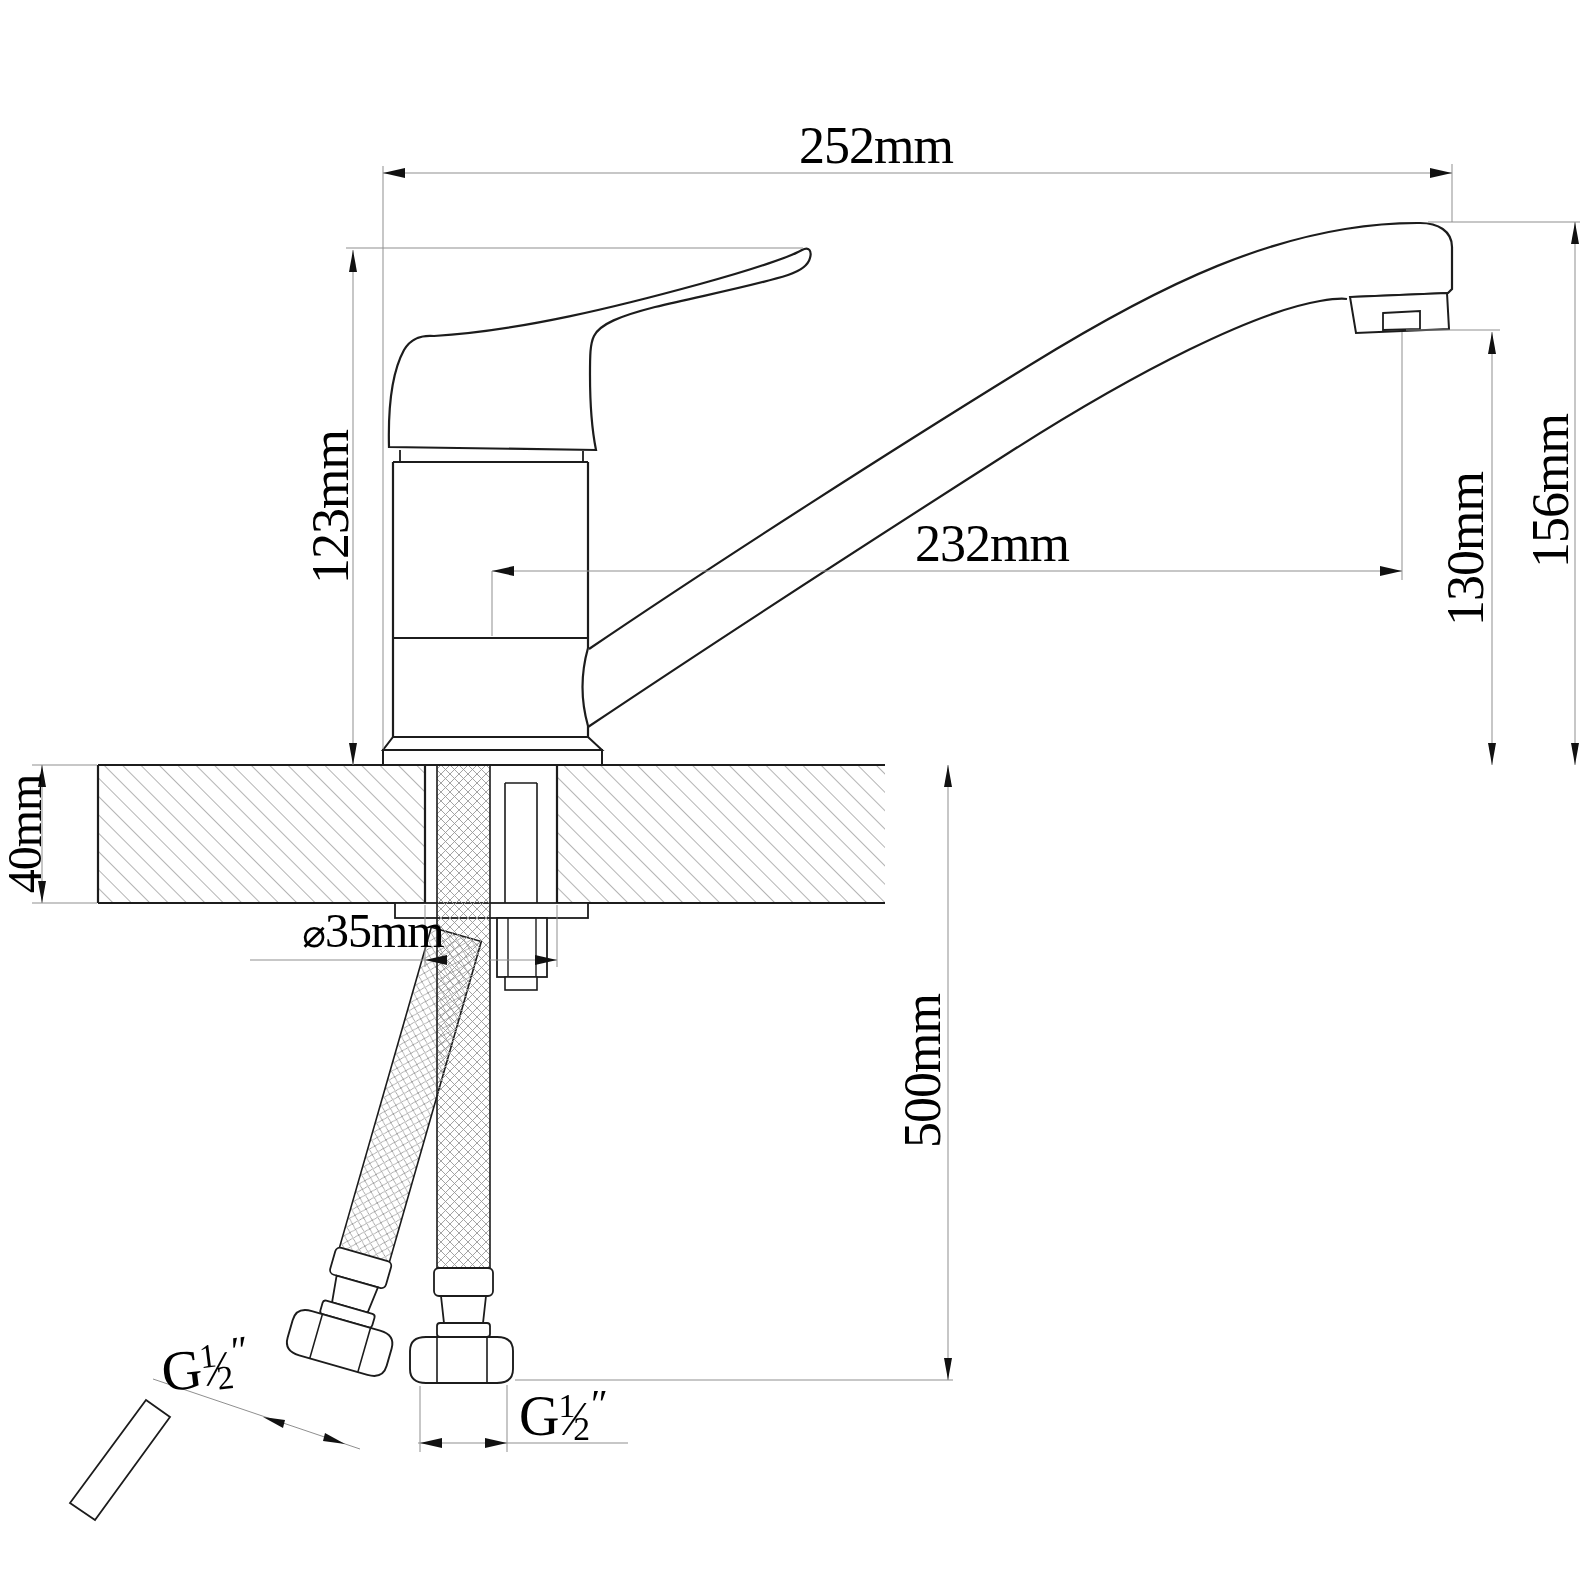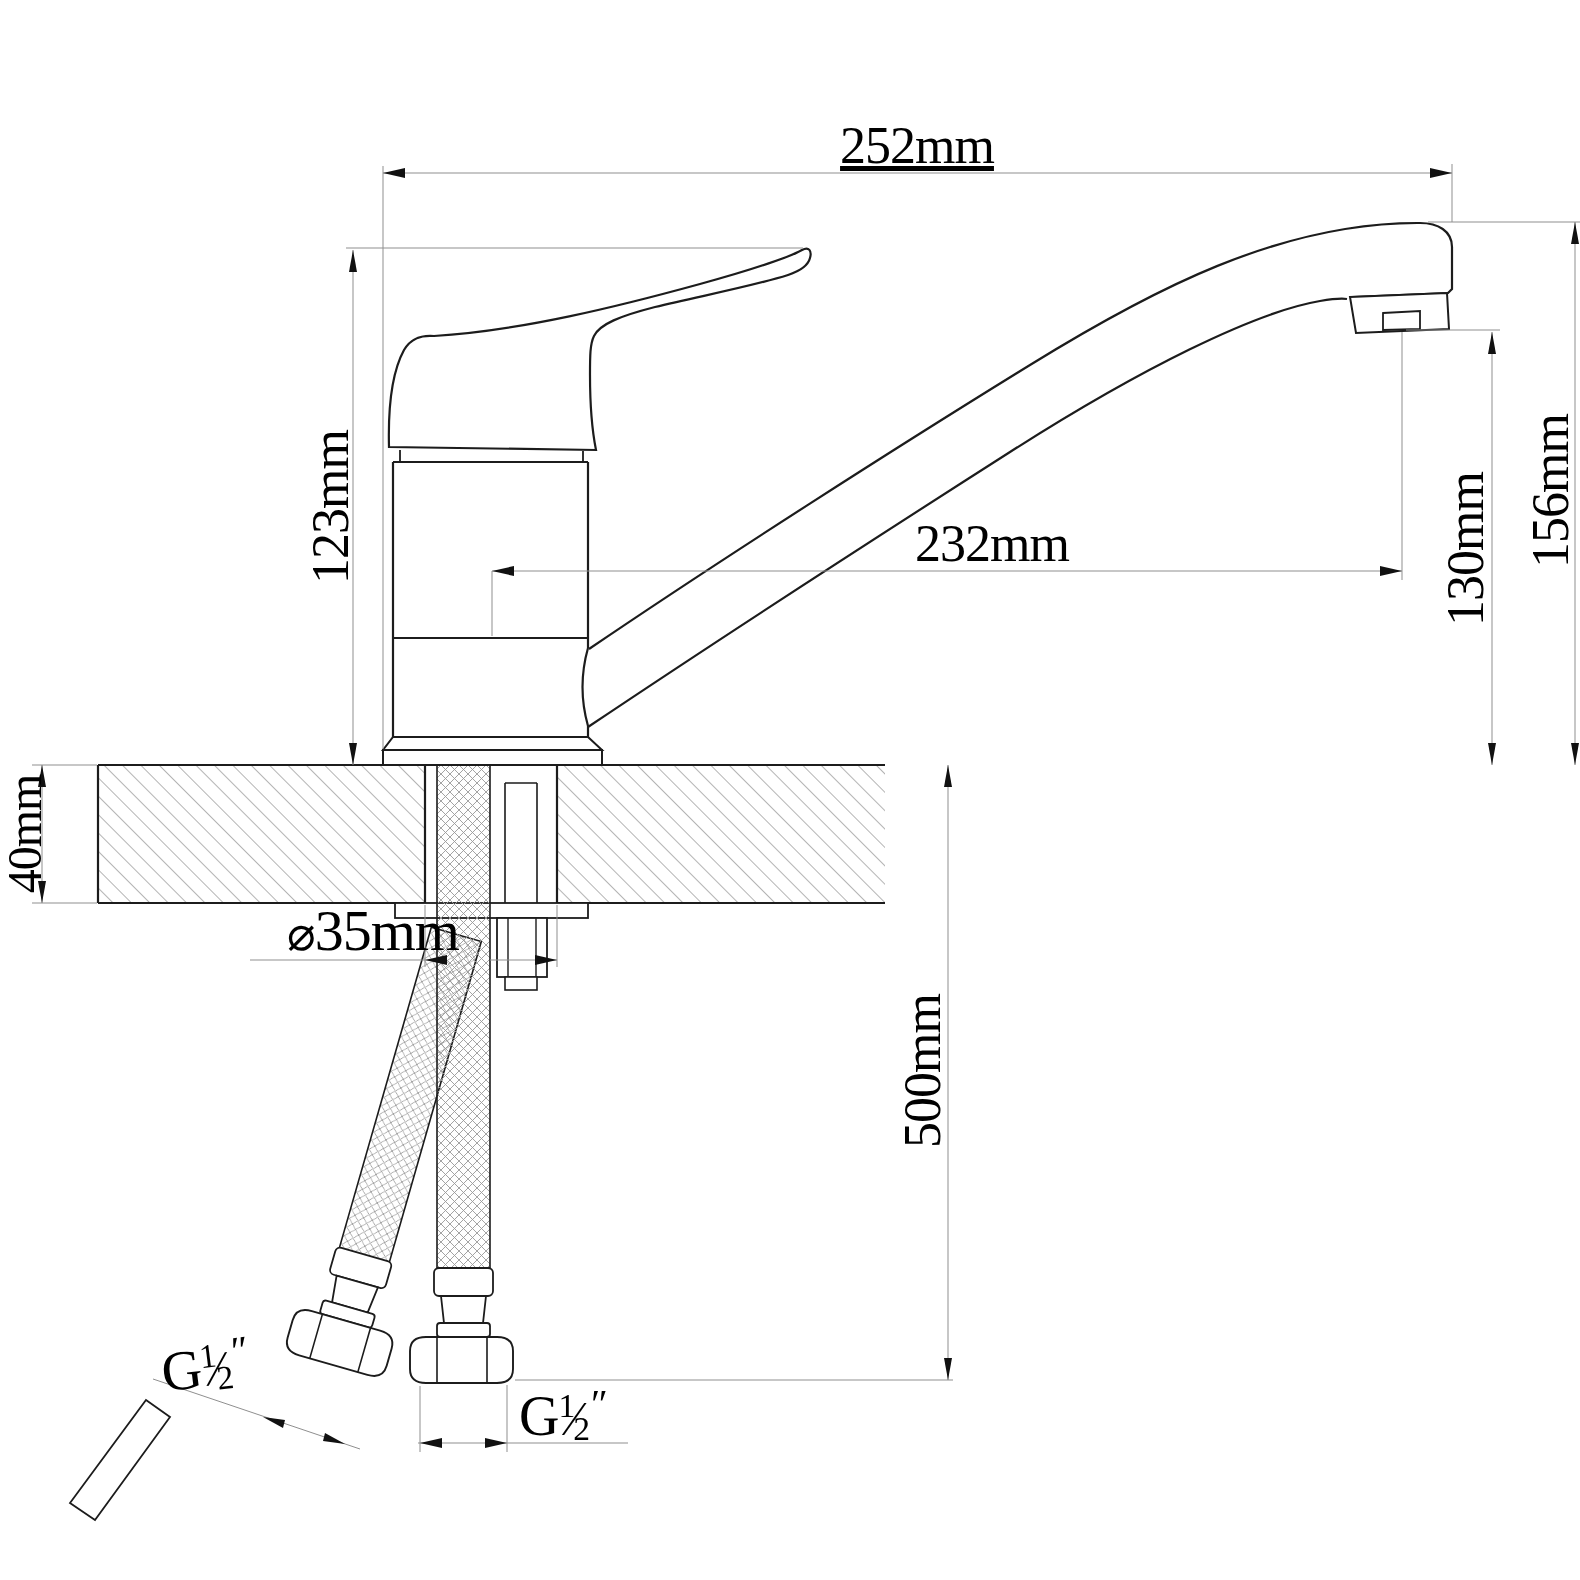--- a/index.html
+++ b/index.html
@@ -130,35 +130,35 @@
     <polygon points="557,960 535,955 535,965"></polygon>
     <polygon points="948,765 944,787 952,787"></polygon>
     <polygon points="948,1380 944,1358 952,1358"></polygon>
     <polygon points="420,1443 442,1438 442,1448"></polygon>
     <polygon points="507,1443 485,1438 485,1448"></polygon>
     <polygon points="263,1417 283,1428 285,1420"></polygon>
     <polygon points="345,1444 323,1441 325,1433"></polygon>
   </g>
 </svg>
 
-<div class="dim-label" style="left:917px;top:146px;text-decoration:underline;">252mm</div>
+<div class="dim-label" style="left:876px;top:146px;">252mm</div>
 
 <div class="dim-label vert" style="left:331px;top:507px;">123mm</div>
 
 <div class="dim-label" style="left:992px;top:544px;">232mm</div>
 
 <div class="dim-label vert" style="left:1466px;top:549px;">130mm</div>
 
 <div class="dim-label vert" style="left:1551px;top:491px;">156mm</div>
 
 <div class="dim-label vert" style="left:25px;top:834px;font-size:48px;">
   <span>40mm</span>
 </div>
 
-<div class="dim-label" style="left:373px;top:931px;font-size:58px;">
+<div class="dim-label" style="left:373px;top:931px;font-size:48px;">
   <span class="dia-symbol">⌀</span><span>35mm</span>
 </div>
 
 <div class="dim-label vert" style="left:923px;top:1071px;">500mm</div>
 
 <div class="dim-label gthread" style="left:205px;top:1366px;font-size:56px;transform:translate(-50%,-50%) rotate(-7deg);">
   <span>G</span><sup>1</sup><span class="frac-slash">⁄</span><sub>2</sub><span class="dprime">″</span>
 </div>
 
 <div class="dim-label gthread" style="left:563px;top:1415px;font-size:56px;">

